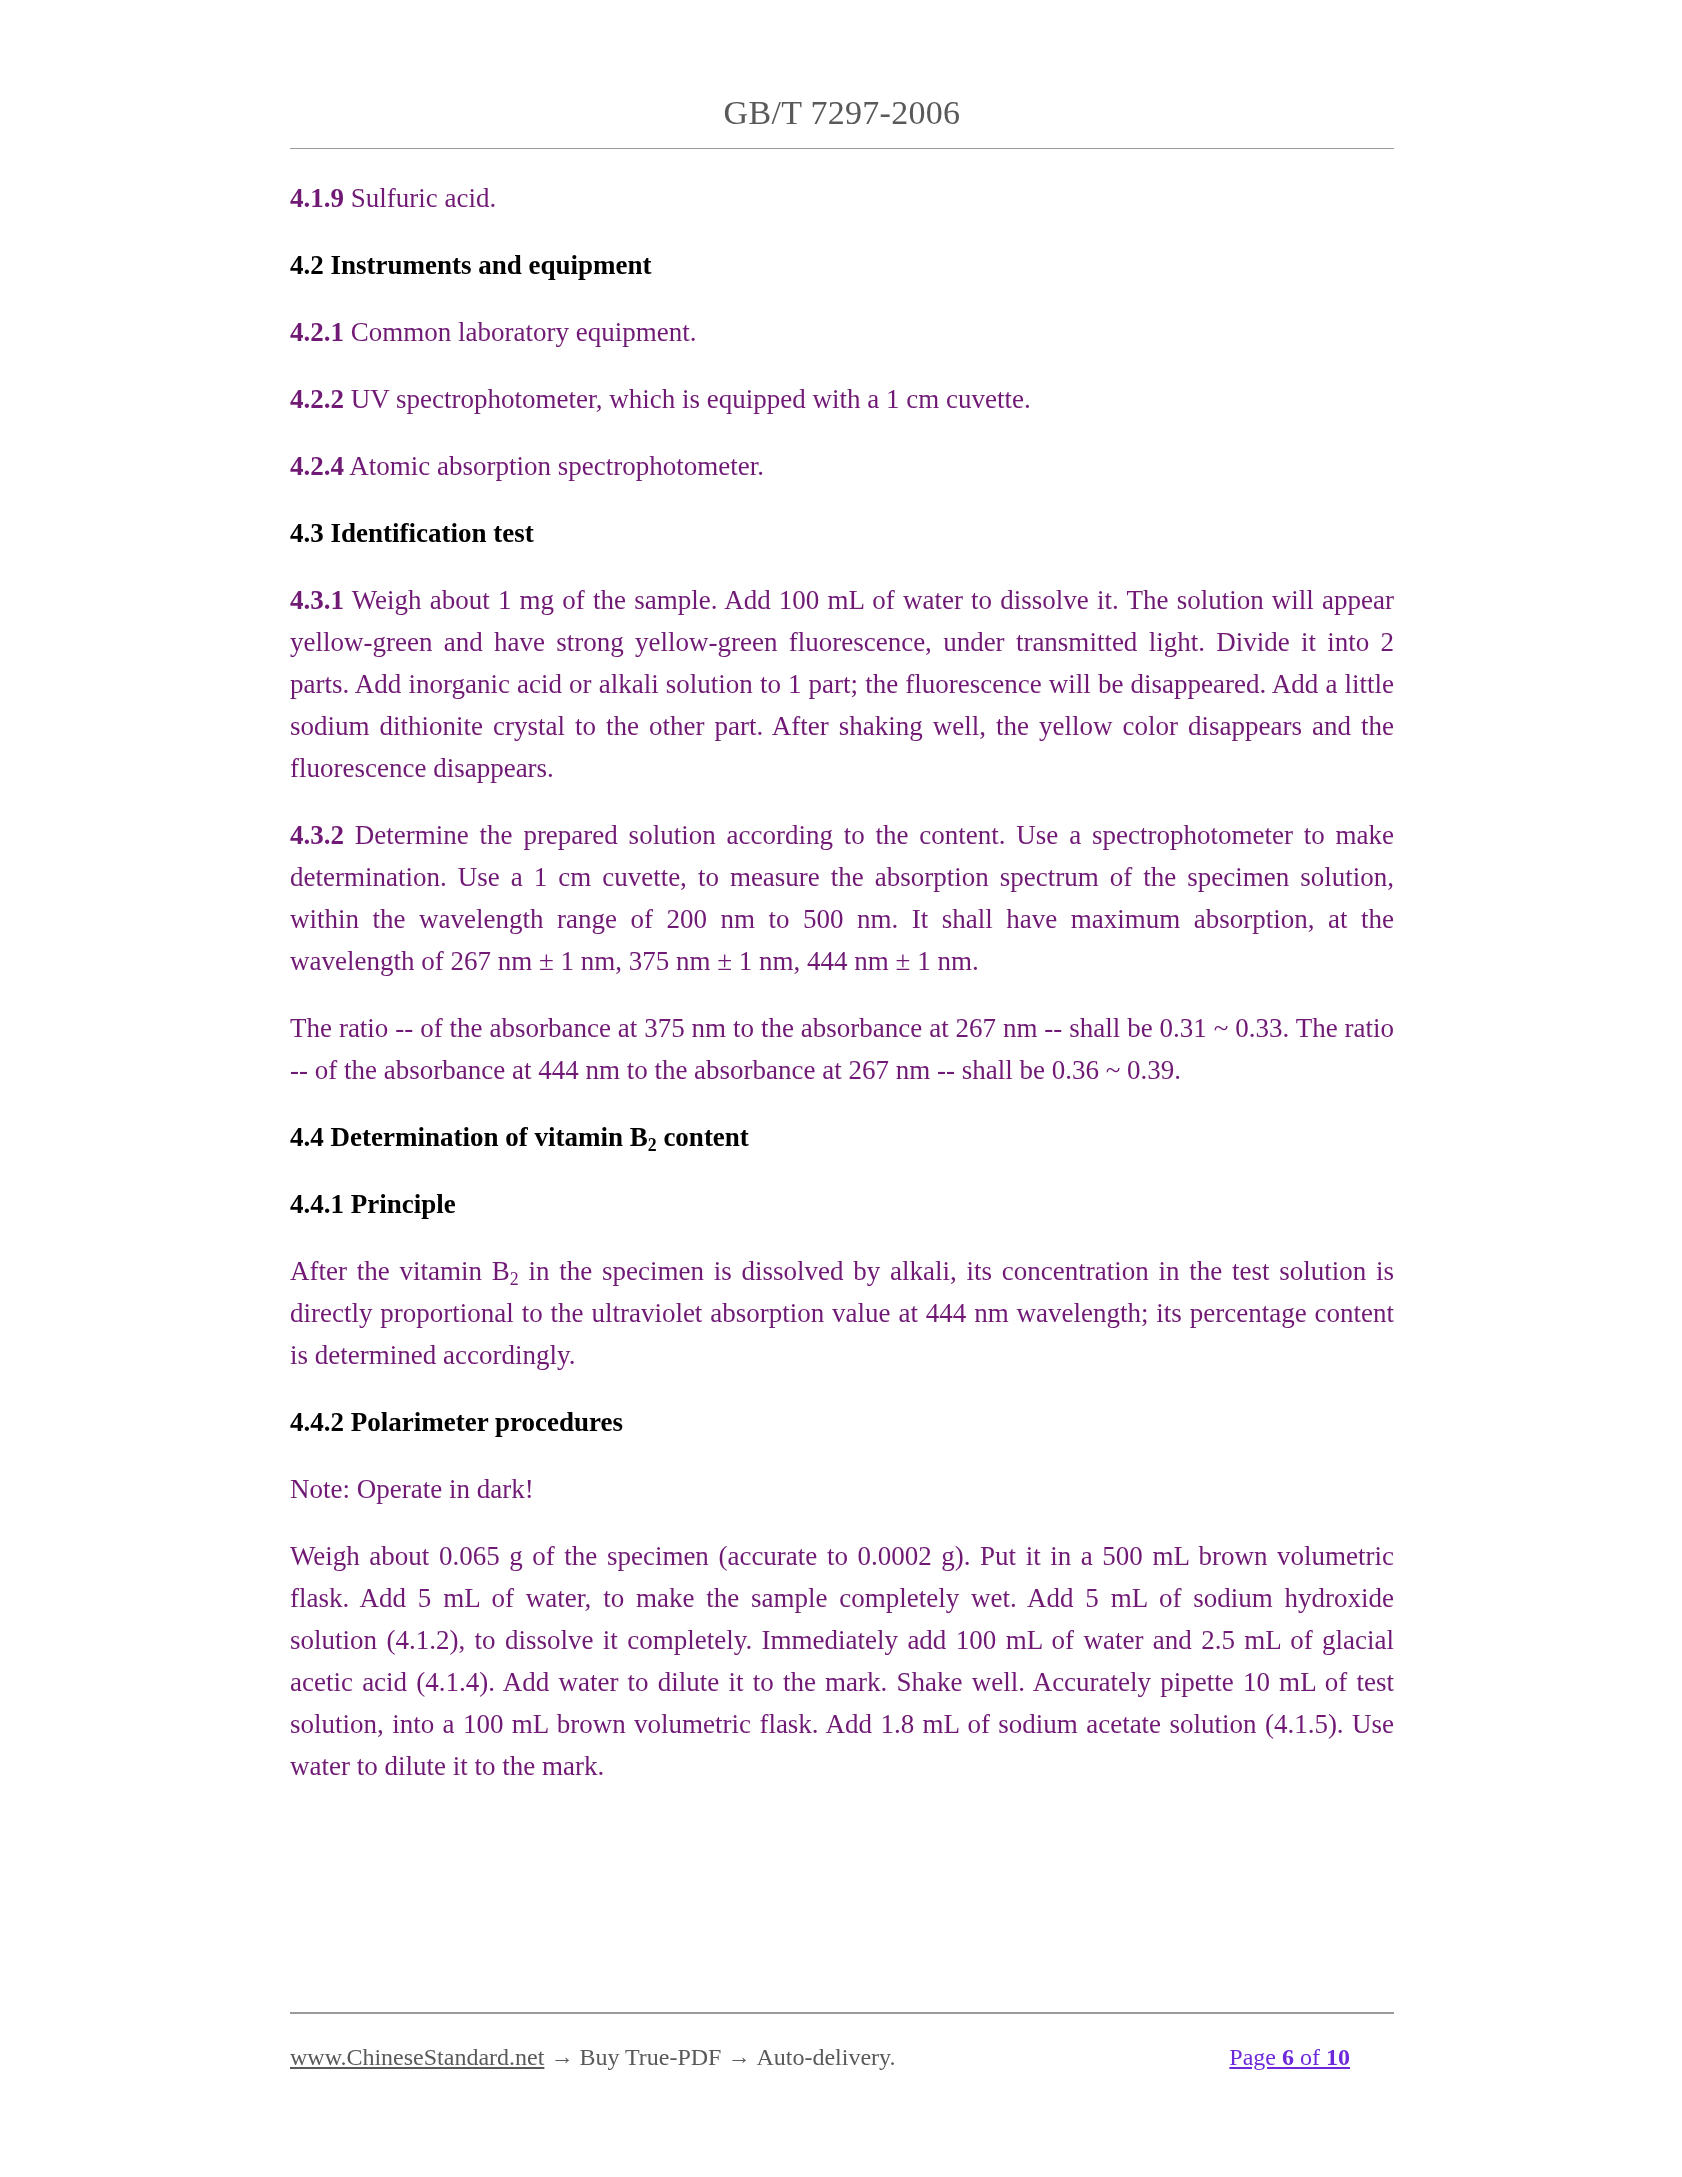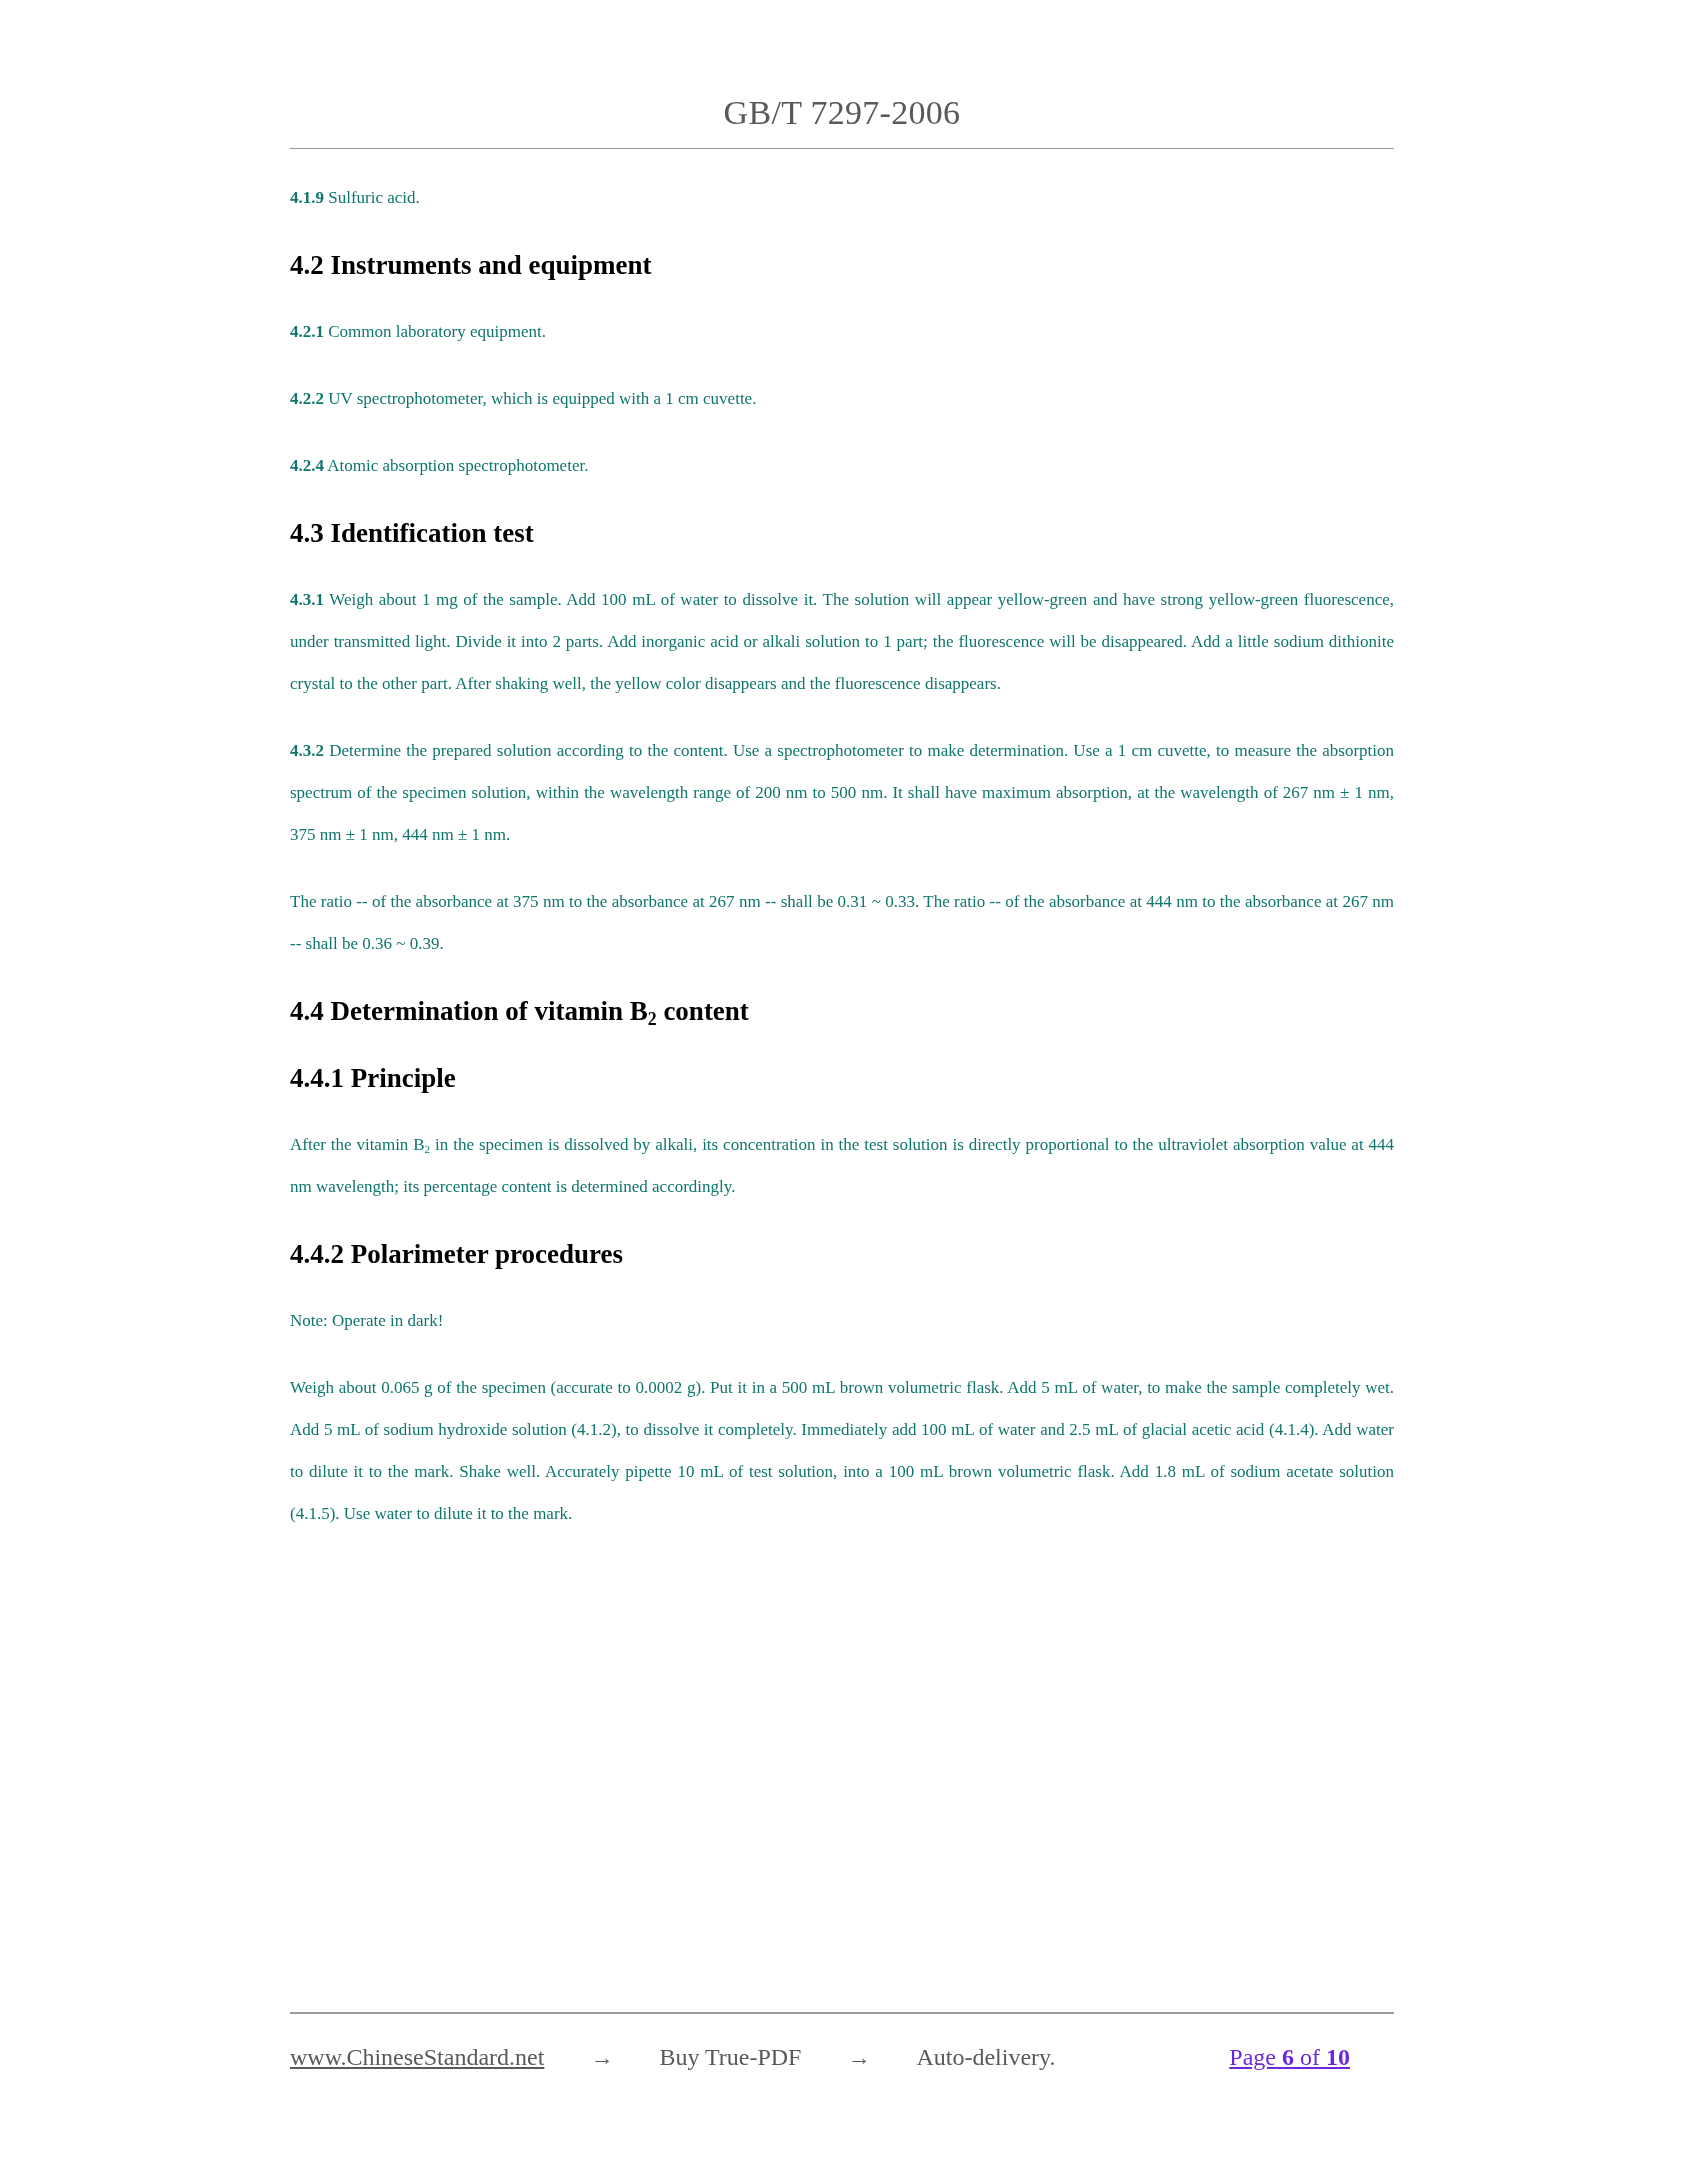--- a/index.html
+++ b/index.html
@@ -39,23 +39,23 @@
   }
 
   
   .body-area {
     position: absolute;
     left: 290px;
     top: 177px;
     width: 1104px;
   }
   .para {
-    font-size: 17px;
+    font-size: 27px;
     line-height: 42px;
-    color: #0f766e;
+    color: #701a75;
     text-align: justify;
     text-justify: inter-word;
     margin: 0 0 25px 0;
   }
   .heading {
     font-size: 27px;
     line-height: 42px;
     color: #000000;
     font-weight: bold;
     margin: 0 0 25px 0;
@@ -85,23 +85,22 @@
   .footer-row {
     margin-top: 29px;
     display: flex;
     align-items: baseline;
     font-size: 24px;
     color: #595959;
     line-height: 1.2;
   }
   .footer-left {
     display: flex;
-    align-items: flex-end;
+    align-items: flex-start;
     white-space: pre;
-    gap: 40px;
   }
   .footer-url {
     text-decoration: underline;
     color: #595959;
   }
   .footer-arrow {
     font-size: 23px;
     padding: 0 6px;
     color: #595959;
   }

